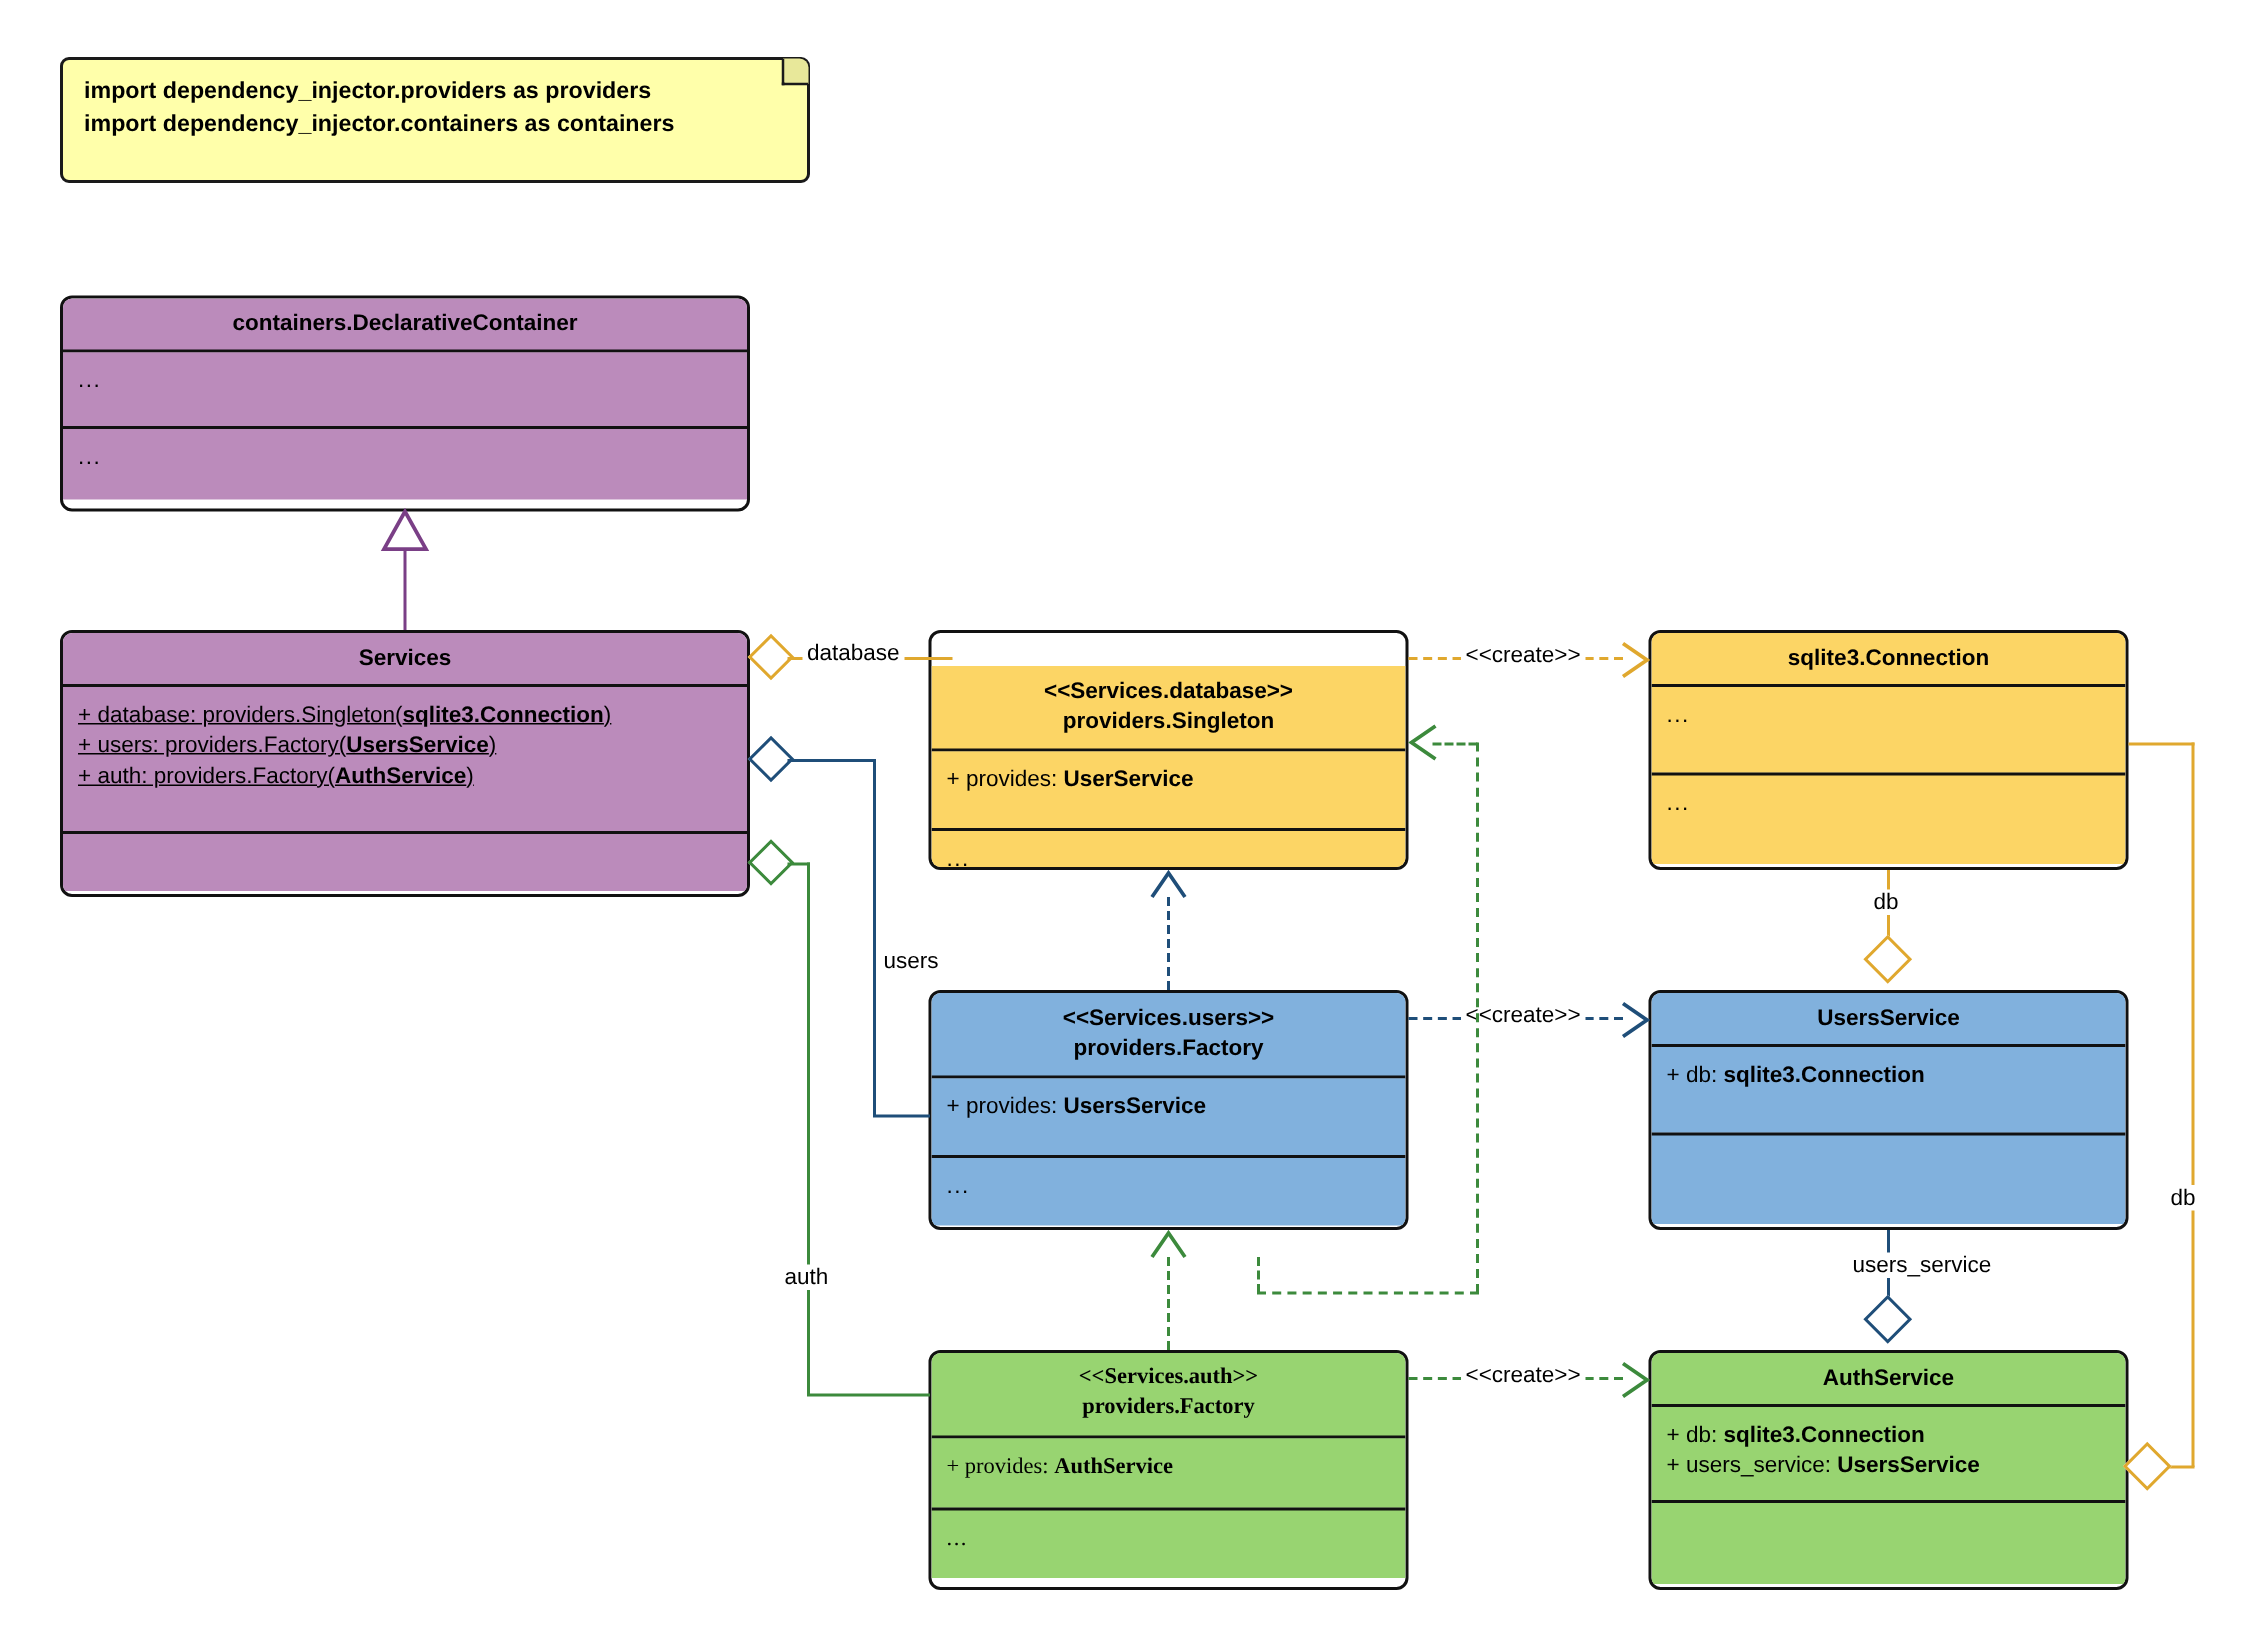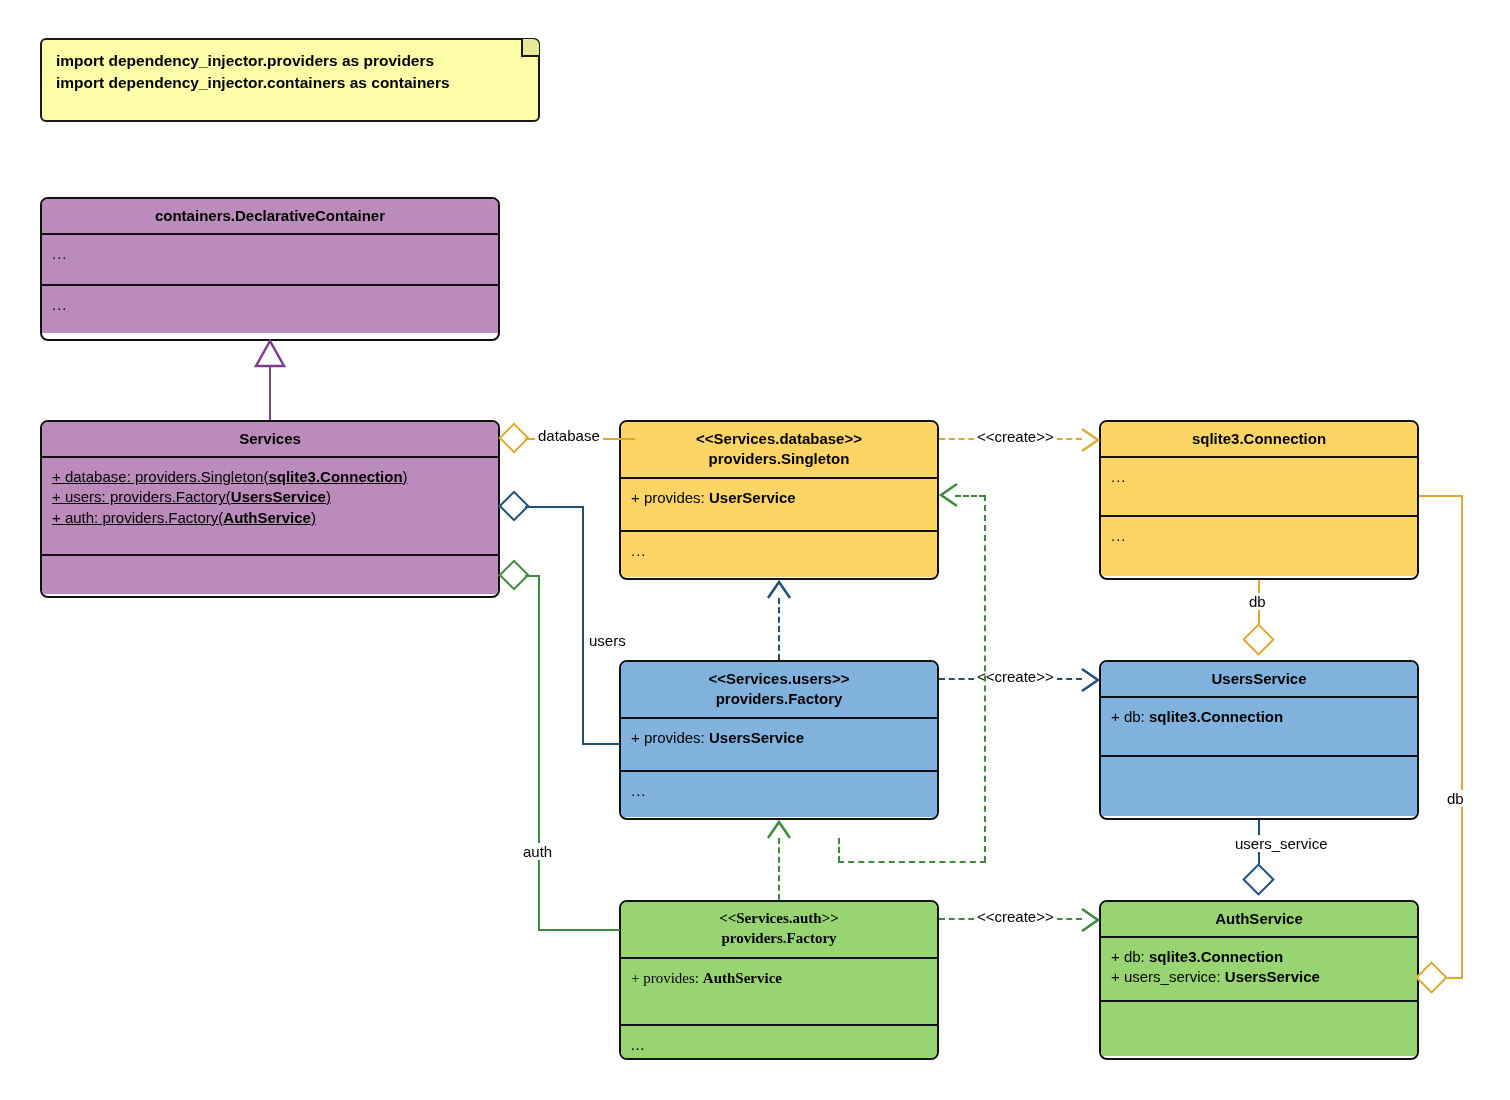--- a/index.html
+++ b/index.html
@@ -157,21 +157,21 @@
       <div class="attr static"><span>+ database: providers.Singleton(</span><b>sqlite3.Connection</b><span>)</span></div>
       <div class="attr static"><span>+ users: providers.Factory(</span><b>UsersService</b><span>)</span></div>
       <div class="attr static"><span>+ auth: providers.Factory(</span><b>AuthService</b><span>)</span></div>
     </div>
     <div class="uml-comp" style="height:40px;">
       <span></span>
     </div>
   </div>
 
   <div class="umlbox fill-yellow" style="left:619px; top:420px; width:320px; height:160px;">
-    <div class="uml-head" style="height:57px;">
+    <div class="uml-head" style="height:57px;margin-top:22px;">
       <div>&lt;&lt;Services.database&gt;&gt;</div>
       <div>providers.Singleton</div>
     </div>
     <div class="uml-comp" style="height:51px;">
       <div class="attr"><span>+ provides: </span><b>UserService</b></div>
     </div>
     <div class="uml-comp" style="height:47px;">
       <span class="dots">...</span>
     </div>
   </div>
@@ -207,21 +207,21 @@
     <div class="uml-comp" style="height:61px;">
       <span></span>
     </div>
   </div>
 
   <div class="umlbox fill-green" style="left:619px; top:900px; width:320px; height:160px;font-family:Liberation Serif, serif;">
     <div class="uml-head" style="height:57px;">
       <div>&lt;&lt;Services.auth&gt;&gt;</div>
       <div>providers.Factory</div>
     </div>
-    <div class="uml-comp" style="height:65px;">
+    <div class="uml-comp" style="height:46px;">
       <div class="attr"><span>+ provides: </span><b>AuthService</b></div>
     </div>
     <div class="uml-comp" style="height:47px;">
       <span class="dots">...</span>
     </div>
   </div>
 
   <div class="umlbox fill-green" style="left:1099px; top:900px; width:320px; height:160px;">
     <div class="uml-head">AuthService</div>
     <div class="uml-comp" style="height:62px;">

